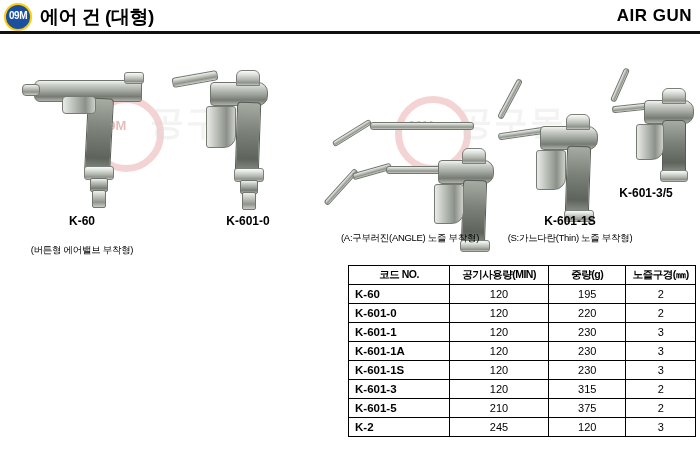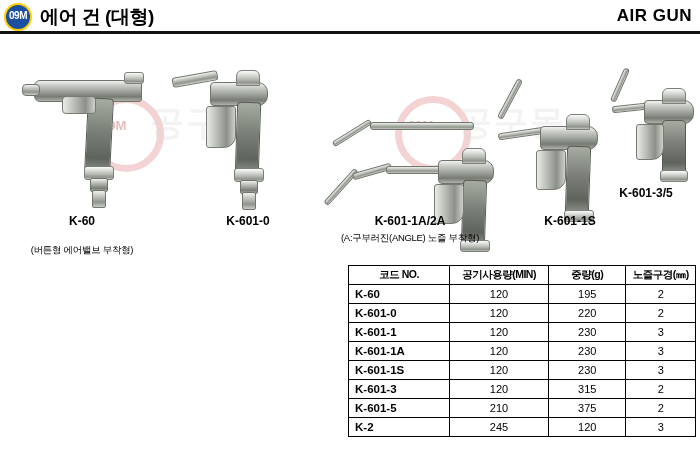--- a/index.html
+++ b/index.html
@@ -250,33 +250,33 @@
     <div class="gun tube" style="left:330px; top:96px; width:44px; height:6px; border-radius:3px; transform:rotate(-32deg);"></div>
     <div class="gun tube" style="left:318px; top:150px; width:46px; height:6px; border-radius:3px; transform:rotate(-48deg);"></div>
     <div class="gun tube" style="left:352px; top:134px; width:40px; height:7px; border-radius:3px; transform:rotate(-16deg);"></div>
     <div class="gun tube" style="left:386px; top:132px; width:60px; height:8px; border-radius:3px;"></div>
     <div class="gun metal" style="left:438px; top:126px; width:56px; height:24px; border-radius:4px 10px 10px 4px;"></div>
     <div class="gun metal-lite" style="left:462px; top:114px; width:24px; height:16px; border-radius:6px 6px 0 0;"></div>
     <div class="gun dark-grip" style="left:462px; top:146px; width:24px; height:66px; border-radius:4px; transform:rotate(2deg);"></div>
     <div class="gun metal-v" style="left:434px; top:150px; width:30px; height:40px; border-radius:3px 3px 12px 3px;"></div>
     <div class="gun metal-lite" style="left:460px; top:206px; width:30px; height:12px; border-radius:3px;"></div>
   </div>
-  <div class="prod-caption" style="left:330px; top:180px; width:160px;">K-601-1A/2A</div>
   <div class="prod-subcaption" style="left:312px; top:198px; width:196px;">(A:구부러진(ANGLE) 노즐 부착형)</div>
 
   <div>
     <div class="gun tube" style="left:488px; top:62px; width:44px; height:6px; border-radius:3px; transform:rotate(-62deg);"></div>
     <div class="gun tube" style="left:498px; top:96px; width:48px; height:7px; border-radius:3px; transform:rotate(-8deg);"></div>
     <div class="gun metal" style="left:540px; top:92px; width:58px; height:24px; border-radius:4px 10px 10px 4px;"></div>
     <div class="gun metal-lite" style="left:566px; top:80px; width:24px; height:16px; border-radius:6px 6px 0 0;"></div>
     <div class="gun dark-grip" style="left:566px; top:112px; width:24px; height:68px; border-radius:4px; transform:rotate(2deg);"></div>
     <div class="gun metal-v" style="left:536px; top:116px; width:30px; height:40px; border-radius:3px 3px 12px 3px;"></div>
     <div class="gun metal-lite" style="left:564px; top:176px; width:30px; height:12px; border-radius:3px;"></div>
   </div>
   <div class="prod-caption" style="left:490px; top:180px; width:160px;">K-601-1S</div>
+  <div class="prod-subcaption" style="left:470px; top:198px; width:200px;">(S:가느다란(Thin) 노즐 부착형)</div>
 
   <div>
     <div class="gun tube" style="left:602px; top:48px; width:36px; height:6px; border-radius:3px; transform:rotate(-66deg);"></div>
     <div class="gun tube" style="left:612px; top:70px; width:44px; height:7px; border-radius:3px; transform:rotate(-6deg);"></div>
     <div class="gun metal" style="left:644px; top:66px; width:50px; height:24px; border-radius:4px 10px 10px 4px;"></div>
     <div class="gun metal-lite" style="left:662px; top:54px; width:24px; height:16px; border-radius:6px 6px 0 0;"></div>
     <div class="gun dark-grip" style="left:662px; top:86px; width:24px; height:54px; border-radius:4px;"></div>
     <div class="gun metal-v" style="left:636px; top:90px; width:28px; height:36px; border-radius:3px 3px 12px 3px;"></div>
     <div class="gun metal-lite" style="left:660px; top:136px; width:28px; height:12px; border-radius:3px;"></div>
   </div>

